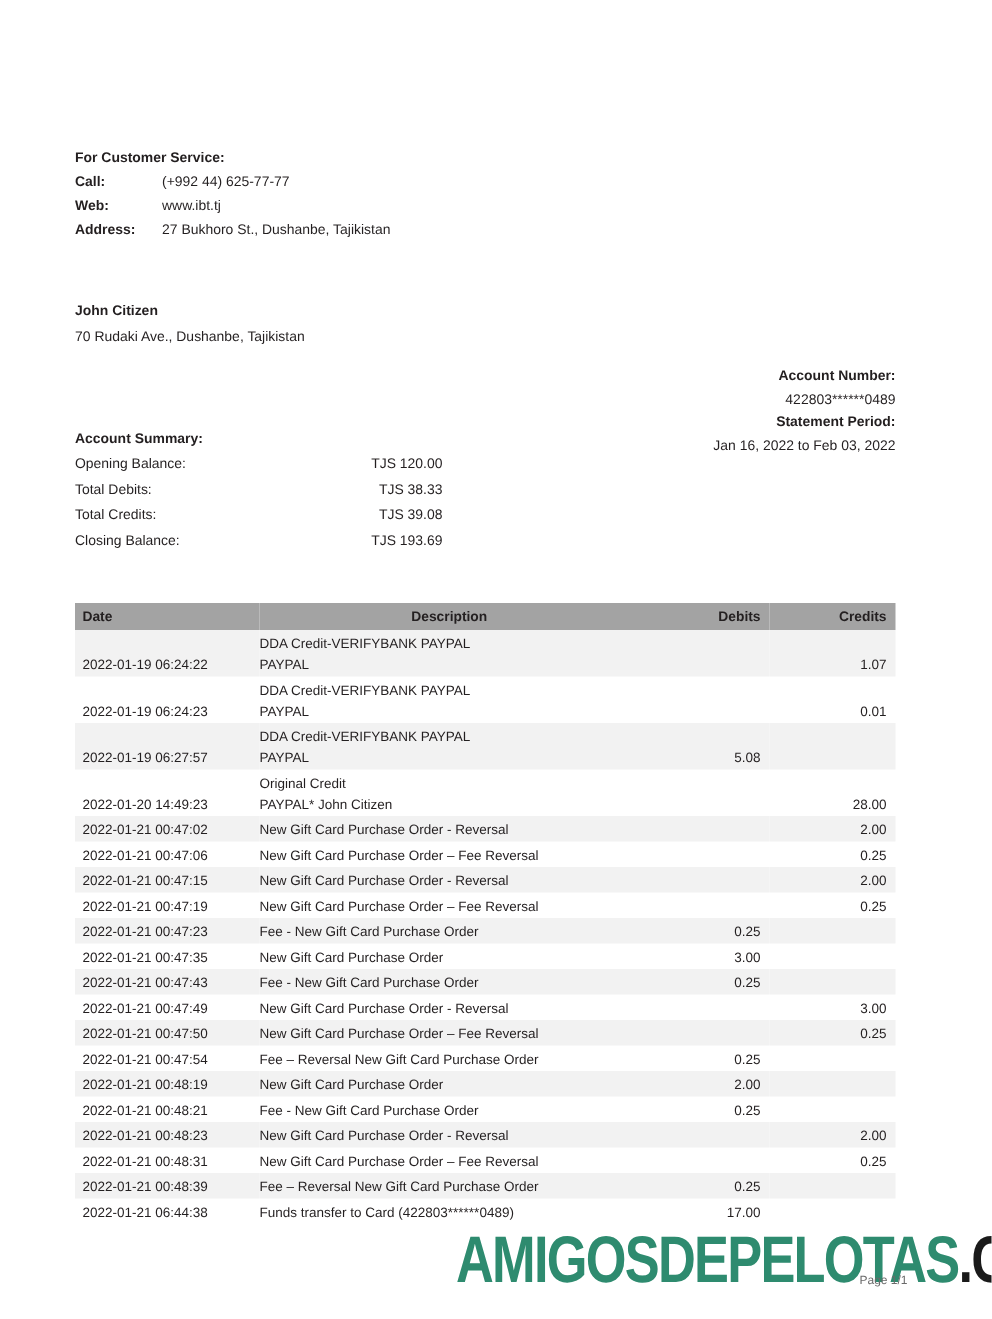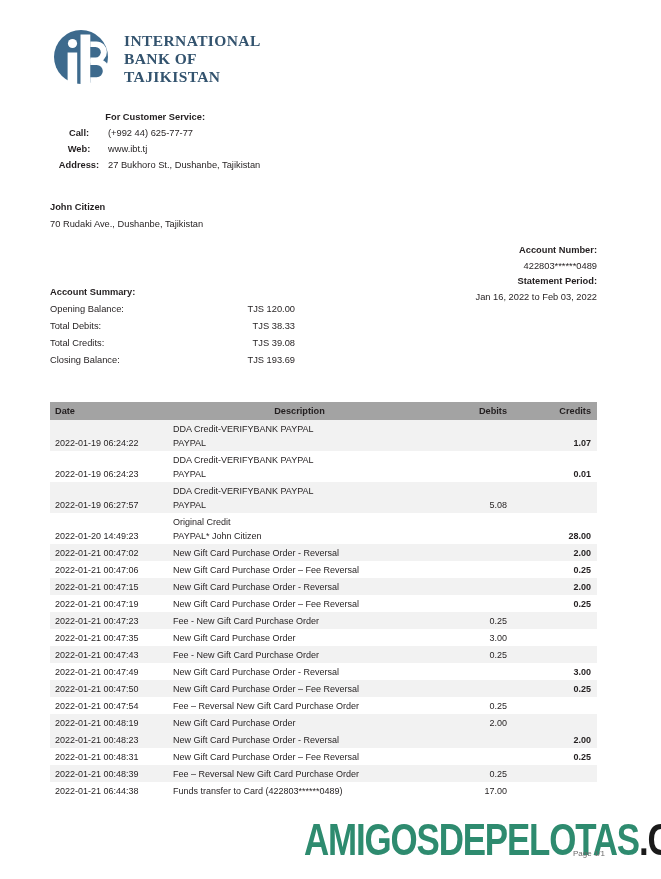--- a/index.html
+++ b/index.html
@@ -30,21 +30,21 @@
     font-family: "Liberation Serif", serif;
     font-size: 15.5px;
     font-weight: bold;
     line-height: 18px;
     letter-spacing: 0.4px;
     color: #33536e;
   }
   .bank-name div { white-space: nowrap; }
 
   
-  .cs-block { position: absolute; left: 50px; top: 112px; font-size: 9.3px; text-align: center; }
+  .cs-block { position: absolute; left: 50px; top: 100px; font-size: 9.3px; }
   .cs-title { font-weight: bold; margin-bottom: 6px; }
   .cs-row { display: flex; margin-bottom: 5px; line-height: 11px; }
   .cs-label { font-weight: bold; width: 58px; flex: 0 0 58px; }
   .cs-value { }
 
   
   .cust-block { position: absolute; left: 50px; top: 202px; font-size: 9.3px; }
   .cust-name { font-weight: bold; margin-bottom: 7px; }
   .cust-addr { }
 
@@ -87,21 +87,21 @@
   .txn-table th.c-cre  { text-align: right; padding-right: 6px; }
 
   .txn-table td {
     padding: 1px 0;
     vertical-align: bottom;
     line-height: 14px;
   }
   .txn-table td.c-date { text-align: left; padding-left: 5px; white-space: nowrap; }
   .txn-table td.c-desc { text-align: left; }
   .txn-table td.c-deb  { text-align: right; padding-right: 6px; }
-  .txn-table td.c-cre  { text-align: right; padding-right: 6px; font-weight: bold; }
+  .txn-table td.c-cre  { text-align: right; padding-right: 6px; }
 
   .txn-table tbody tr.shade td { background: #f2f2f2; }
   .txn-table tbody tr.tall td { height: 31px; }
   .txn-table tbody tr.short td { height: 17px; }
 
   .desc-l1 { display: block; }
   .desc-l2 { display: block; }
 
   
   .watermark {
@@ -127,39 +127,20 @@
     top: 849px;
     font-size: 8px;
     color: #6a6a6a;
   }
 </style>
 </head>
 <body>
 
 <div class="page">
 
-  <div class="letterhead">
-    <span class="logo-mark">
-      <svg width="66" height="58" viewBox="0 0 66 58" xmlns="http://www.w3.org/2000/svg">
-        <circle cx="31" cy="29" r="27" fill="#3d6a8d"></circle>
-        <circle cx="22.5" cy="15.5" r="4.6" fill="#ffffff"></circle>
-        <path d="M17.6 24.5 h9.6 v31.5 h-9.6 z" fill="#ffffff"></path>
-        <path d="M30.5 6.5 h9.8 v49.5 h-9.8 z" fill="#ffffff"></path>
-        <path d="M40.3 13.5 h6.0 a10.6 10.6 0 0 1 0 21.2 h-6.0 z" fill="#ffffff"></path>
-        <path d="M40.3 31.0 h7.6 a11.6 11.6 0 0 1 0 23.2 h-7.6 z" fill="#ffffff"></path>
-        <path d="M40.3 19.0 h5.2 a5.3 5.3 0 0 1 0 10.6 h-5.2 z" fill="#3d6a8d"></path>
-        <path d="M40.3 37.0 h6.4 a6.1 6.1 0 0 1 0 12.2 h-6.4 z" fill="#3d6a8d"></path>
-      </svg>
-    </span>
-    <div class="bank-name">
-      <div>INTERNATIONAL</div>
-      <div>BANK OF</div>
-      <div>TAJIKISTAN</div>
-    </div>
-  </div>
 
   <div class="cs-block">
     <div class="cs-title">For Customer Service:</div>
     <div class="cs-row">
       <span class="cs-label">Call:</span>
       <span class="cs-value">(+992 44) 625-77-77</span>
     </div>
     <div class="cs-row">
       <span class="cs-label">Web:</span>
       <span class="cs-value">www.ibt.tj</span>
@@ -313,20 +294,26 @@
           <td class="c-desc">Fee – Reversal New Gift Card Purchase Order</td>
           <td class="c-deb">0.25</td>
           <td class="c-cre"></td>
         </tr>
         <tr class="short shade">
           <td class="c-date">2022-01-21 00:48:19</td>
           <td class="c-desc">New Gift Card Purchase Order</td>
           <td class="c-deb">2.00</td>
           <td class="c-cre"></td>
         </tr>
+        <tr class="short">
+          <td class="c-date">2022-01-21 00:48:21</td>
+          <td class="c-desc">Fee - New Gift Card Purchase Order</td>
+          <td class="c-deb">0.25</td>
+          <td class="c-cre"></td>
+        </tr>
         <tr class="short shade">
           <td class="c-date">2022-01-21 00:48:23</td>
           <td class="c-desc">New Gift Card Purchase Order - Reversal</td>
           <td class="c-deb"></td>
           <td class="c-cre">2.00</td>
         </tr>
         <tr class="short">
           <td class="c-date">2022-01-21 00:48:31</td>
           <td class="c-desc">New Gift Card Purchase Order – Fee Reversal</td>
           <td class="c-deb"></td>

